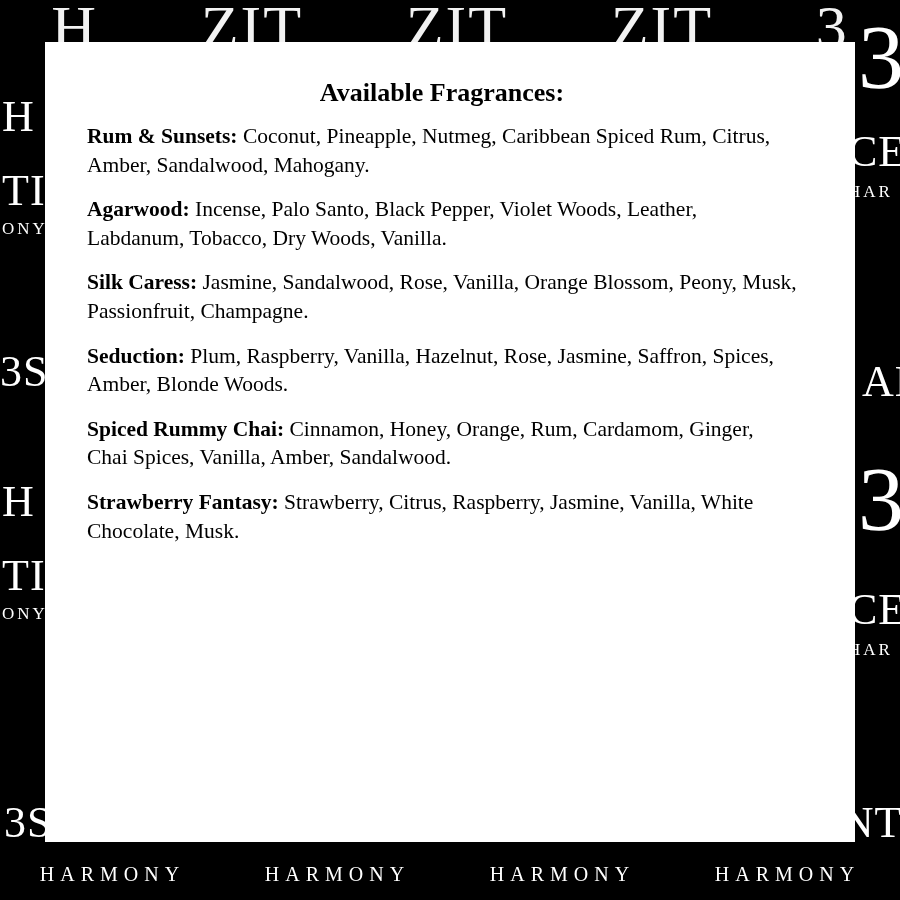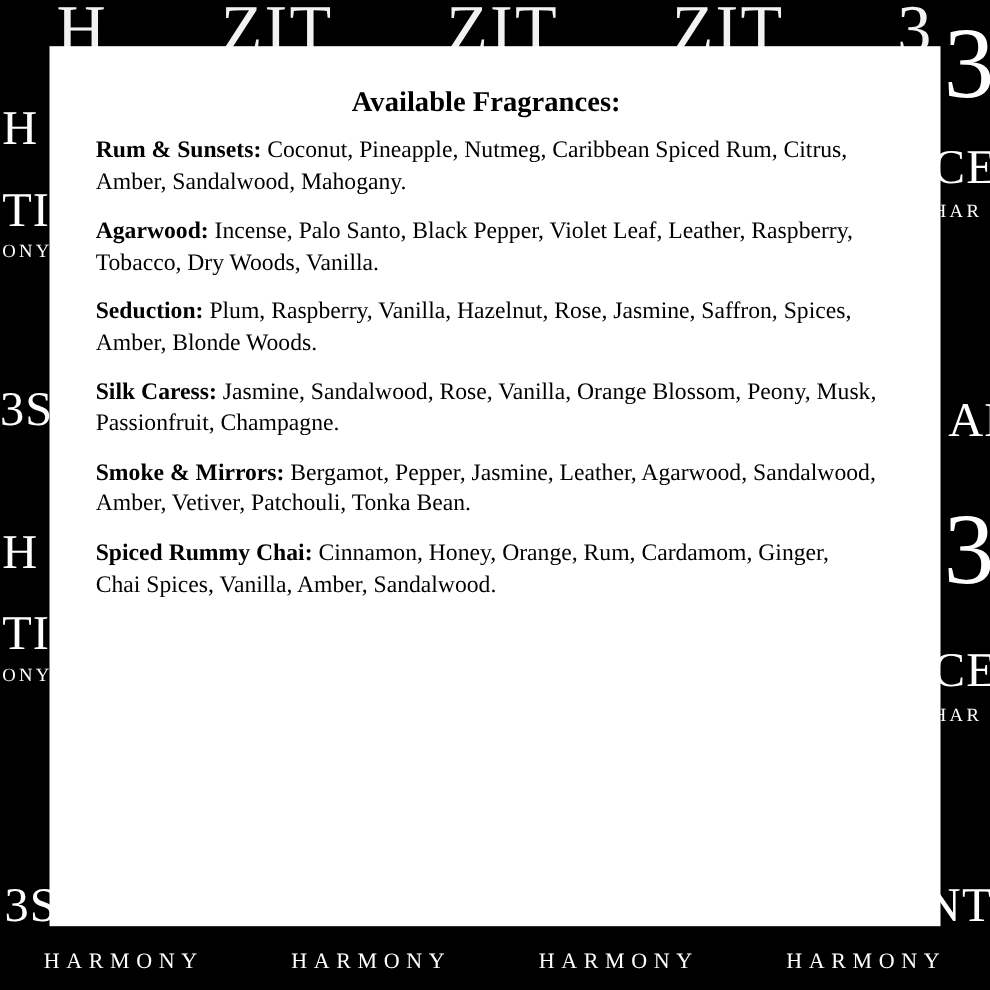--- a/index.html
+++ b/index.html
@@ -199,30 +199,30 @@
     </div>
   </div>
 
   <div class="card">
     <div class="card-title">Available Fragrances:</div>
     <ul class="frag-list">
       <li class="frag-item">
         <span class="frag-name">Rum &amp; Sunsets:</span><span class="frag-notes"> Coconut, Pineapple, Nutmeg, Caribbean Spiced Rum, Citrus, Amber, Sandalwood, Mahogany.</span>
       </li>
       <li class="frag-item">
-        <span class="frag-name">Agarwood:</span><span class="frag-notes"> Incense, Palo Santo, Black Pepper, Violet Leaf, Leather, Raspberry, Tobacco, Dry Woods, Vanilla.</span>
+        <span class="frag-name">Agarwood:</span><span class="frag-notes"> Incense, Palo Santo, Black Pepper, Violet Woods, Leather, Labdanum, Tobacco, Dry Woods, Vanilla.</span>
+      </li>
+      <li class="frag-item">
+        <span class="frag-name">Silk Caress:</span><span class="frag-notes"> Jasmine, Sandalwood, Rose, Vanilla, Orange Blossom, Peony, Musk, Passionfruit, Champagne.</span>
       </li>
       <li class="frag-item">
         <span class="frag-name">Seduction:</span><span class="frag-notes"> Plum, Raspberry, Vanilla, Hazelnut, Rose, Jasmine, Saffron, Spices, Amber, Blonde Woods.</span>
       </li>
       <li class="frag-item">
-        <span class="frag-name">Silk Caress:</span><span class="frag-notes"> Jasmine, Sandalwood, Rose, Vanilla, Orange Blossom, Peony, Musk, Passionfruit, Champagne.</span>
-      </li>
-      <li class="frag-item">
-        <span class="frag-name">Smoke &amp; Mirrors:</span><span class="frag-notes"> Bergamot, Pepper, Jasmine, Leather, Agarwood, Sandalwood, Amber, Vetiver, Patchouli, Tonka Bean.</span>
-      </li>
-      <li class="frag-item">
         <span class="frag-name">Spiced Rummy Chai:</span><span class="frag-notes"> Cinnamon, Honey, Orange, Rum, Cardamom, Ginger, Chai Spices, Vanilla, Amber, Sandalwood.</span>
+      </li>
+      <li class="frag-item">
+        <span class="frag-name">Strawberry Fantasy:</span><span class="frag-notes"> Strawberry, Citrus, Raspberry, Jasmine, Vanilla, White Chocolate, Musk.</span>
       </li>
     </ul>
   </div>
 
 </div>
 
 </body></html>

